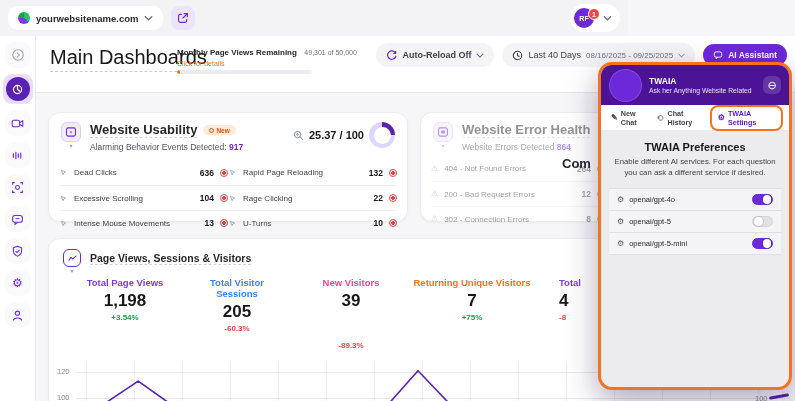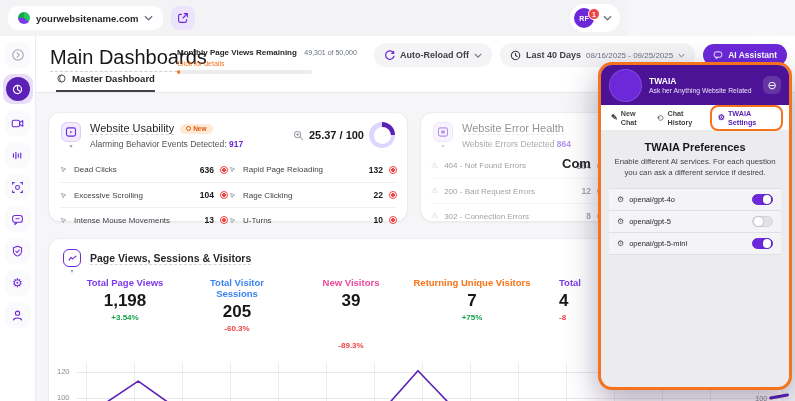--- a/index.html
+++ b/index.html
@@ -63,21 +63,21 @@
   
   .card{position:absolute;background:#fff;border:1px solid #ececef;border-radius:12px;
         box-shadow:0 1px 2px rgba(0,0,0,.04);}
   .card-head{display:flex;align-items:flex-start;padding:9px 12px 6px 12px;}
   .icon-box{width:20px;height:20px;border-radius:6px;background:#f1ebfd;border:1px solid #ddccf7;
             display:flex;align-items:center;justify-content:center;position:relative;}
   .icon-box .under-chev{position:absolute;left:50%;transform:translateX(-50%);bottom:-8px;
                         color:#9ca3af;font-size:6px;}
   .card-title-wrap{margin-left:9px;}
   .card-title-row{display:flex;align-items:center;gap:6px;}
-  .card-title{font-size:11px;font-weight:400;color:#27272a;border-bottom:1px dashed #d4d4d8;}
+  .card-title{font-size:13px;font-weight:700;color:#27272a;border-bottom:1px dashed #d4d4d8;}
   .new-badge{display:flex;align-items:center;gap:2px;background:#ffead8;color:#e2590b;font-size:6.5px;
              font-weight:700;border-radius:8px;padding:1.5px 6px;}
   .new-dot{width:5px;height:5px;border-radius:50%;border:1.2px solid #e2590b;}
   .card-sub{font-size:8.5px;color:#52525b;margin-top:4px;}
   .card-sub b{color:#6d28d9;font-weight:700;}
   .score-wrap{margin-left:auto;display:flex;align-items:center;gap:5px;}
   .score-text{font-size:11px;font-weight:800;color:#18181b;}
   .donut{width:26px;height:26px;border-radius:50%;position:relative;
          background:conic-gradient(#5b21b6 0 calc(var(--p,25)*1%),#ddd6fe 0);}
   .donut::after{content:"";position:absolute;inset:4.5px;background:#fff;border-radius:50%;}
@@ -259,42 +259,35 @@
         <span class="ctrl-label">Auto-Reload Off</span>
         <svg width="8" height="5" viewBox="0 0 10 6">
             <path d="M1 1l4 4 4-4" stroke="#6b7280" stroke-width="1.4" fill="none"></path>
           </svg>
       </div>
       <div class="ctrl-pill">
         <svg width="11" height="11" viewBox="0 0 12 12">
             <circle cx="6" cy="6" r="4.6" stroke="#3f3f46" stroke-width="1.2" fill="none"></circle>
             <path d="M6 3.5V6l1.8 1.1" stroke="#3f3f46" stroke-width="1.2" fill="none" stroke-linecap="round"></path>
           </svg>
-        <span class="ctrl-label" style="font-weight:700">Last 40 Days</span>
+        <span class="ctrl-label" style="font-weight:400">Last 40 Days</span>
         <span class="ctrl-sub">08/16/2025 - 09/25/2025</span>
         <svg width="7" height="5" viewBox="0 0 10 6">
             <path d="M1 1l4 4 4-4" stroke="#6b7280" stroke-width="1.4" fill="none"></path>
           </svg>
       </div>
       <div class="ai-btn">
         <svg width="10" height="10" viewBox="0 0 16 16">
             <rect x="2" y="3" width="12" height="8.5" rx="3" stroke="#fff" stroke-width="1.5" fill="none"></rect>
             <path d="M5 11.5v2.5l3-2.5" stroke="#fff" stroke-width="1.5" fill="none"></path>
           </svg>
         <span>AI Assistant</span>
       </div>
     </div>
     <div class="tabs">
-      <div class="tab active">
-        <svg width="11" height="11" viewBox="0 0 14 14">
-            <circle cx="7" cy="7" r="4.5" stroke="#3f3f46" stroke-width="1.2" fill="none"></circle>
-            <path d="M7 2.5c-3 1.5-3 7.5 0 9" stroke="#3f3f46" stroke-width="1.1" fill="none"></path>
-          </svg>
-        <span>Master Dashboard</span>
-      </div>
     </div>
   </div>
 
   <div class="card" style="left:48px;top:112px;width:360px;height:110px;">
     <div class="card-head">
       <div class="icon-box">
         <svg width="12" height="12" viewBox="0 0 16 16">
             <rect x="2" y="2.5" width="12" height="11" rx="2.5" stroke="#6d28d9" stroke-width="1.4" fill="none"></rect>
             <path d="M6.5 6.5l3.5 1.5-1.6.6-.6 1.6z" fill="#6d28d9"></path>
           </svg>

